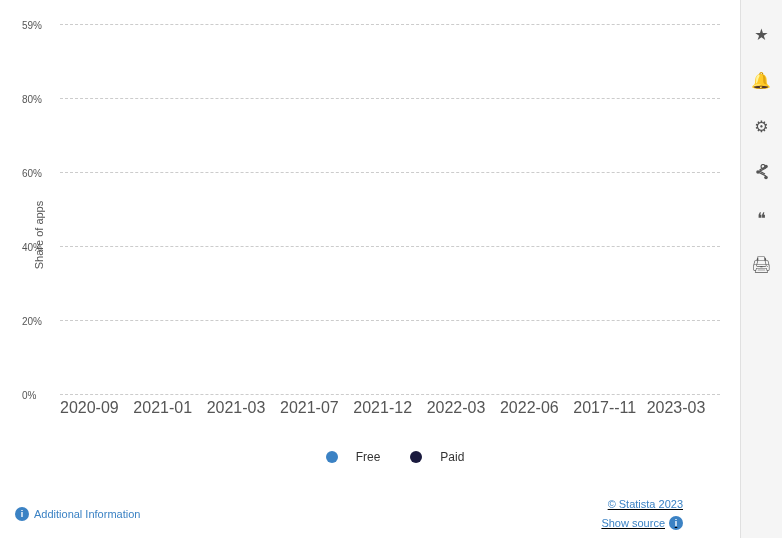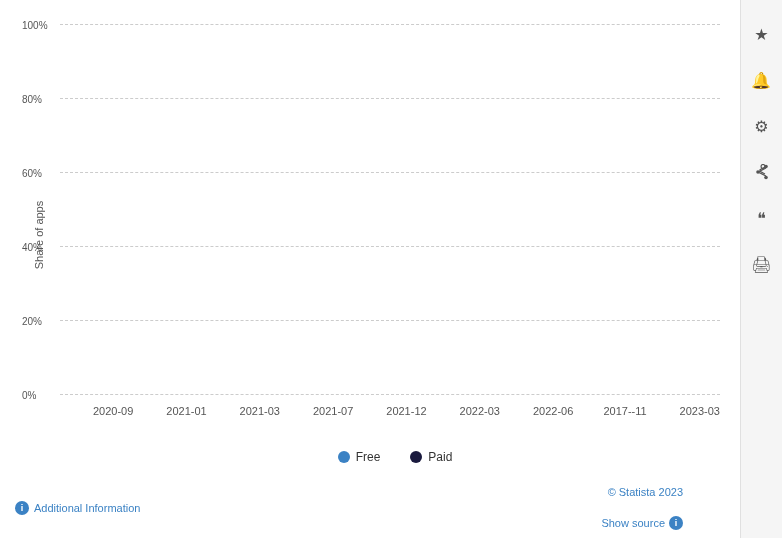--- a/index.html
+++ b/index.html
@@ -132,39 +132,39 @@
     .x-axis-labels {
       position: absolute;
       left: 40px;
       right: 10px;
       bottom: 28px;
       display: flex;
       justify-content: space-around;
     }
 
     .x-label {
-      font-size: 11px;
+      font-size: 16px;
       color: #555;
-      text-align: right;
+      text-align: left;
       flex: 1;
     }
 
     
     .legend {
       display: flex;
       justify-content: center;
       gap: 30px;
       margin-top: 5px;
       margin-left: 40px;
     }
 
     .legend-item {
       display: flex;
       align-items: center;
-      gap: 6px;
+      gap: 18px;
       font-size: 12px;
       color: #333;
     }
 
     .legend-dot {
       width: 12px;
       height: 12px;
       border-radius: 50%;
     }
 
@@ -186,21 +186,22 @@
       gap: 5px;
       font-size: 11px;
       color: #3b82c4;
       cursor: pointer;
     }
 
     .footer-right {
       display: flex;
       flex-direction: column;
       align-items: flex-end;
-      gap: 18px;
+      gap: 6px;
+      text-decoration: underline;
     }
 
     .statista-credit {
       font-size: 11px;
       color: #3b82c4;
     }
 
     .show-source {
       font-size: 11px;
       color: #3b82c4;
@@ -231,21 +232,21 @@
   <div class="chart-area">
     <div class="chart-wrapper">
 
       <div class="y-axis-label">Share of apps</div>
 
       <div class="chart-inner">
 
         <div class="gridlines">
 
           <div class="gridline" style="bottom: 100%;">
-            <span class="y-tick-label">100%</span>
+            <span class="y-tick-label">59%</span>
           </div>
 
           <div class="gridline" style="bottom: 80%; margin-top: 12px;">
             <span class="y-tick-label">80%</span>
           </div>
 
           <div class="gridline" style="bottom: 60%; margin-top: 18px;">
             <span class="y-tick-label">60%</span>
           </div>
 

